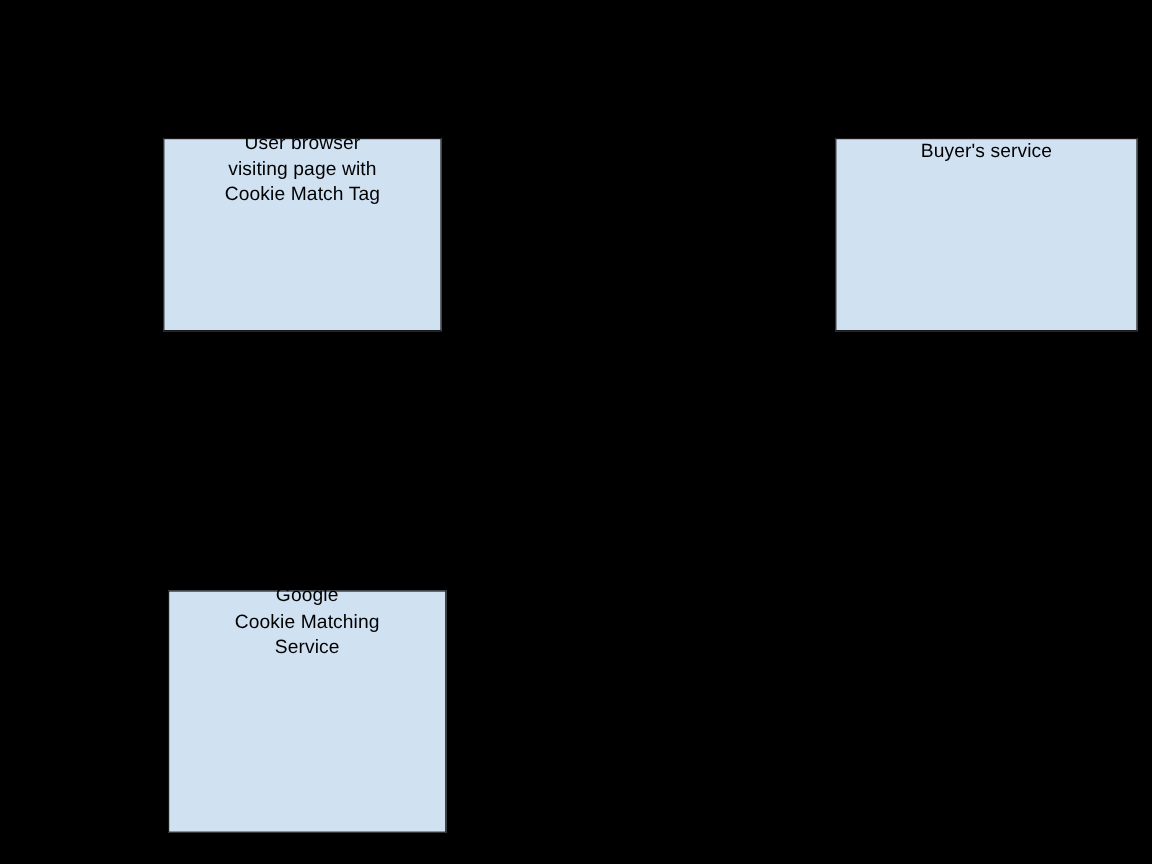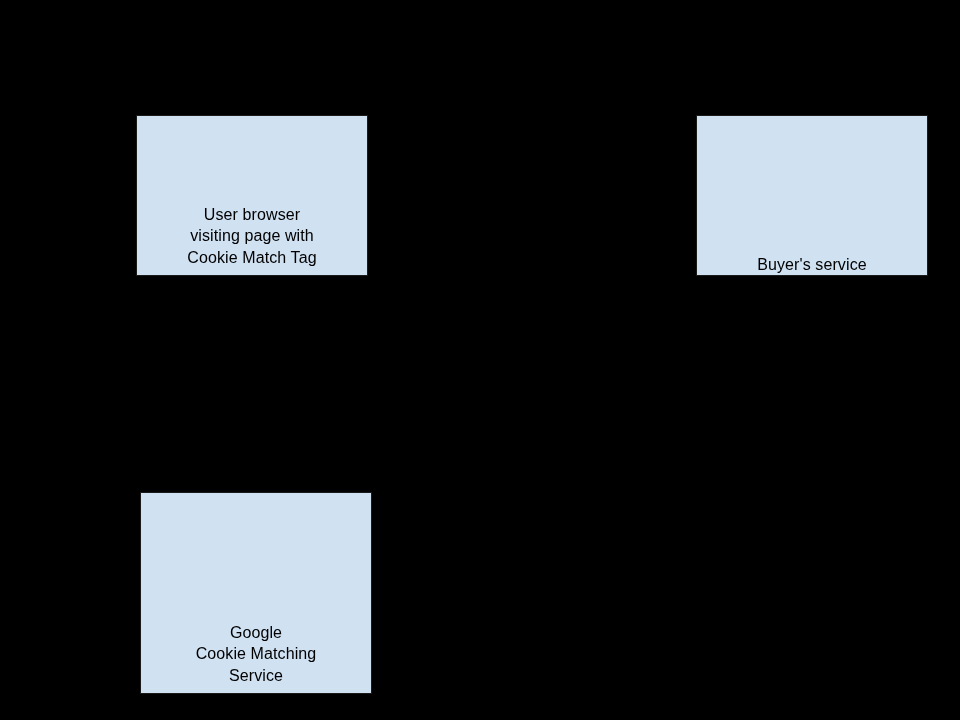--- a/index.html
+++ b/index.html
@@ -19,21 +19,21 @@
     width: 960px;
     height: 720px;
     background: #000000;
   }
   .node {
     position: absolute;
     box-sizing: border-box;
     background: #d0e1f2;
     border: 1px solid #1a1a1a;
     display: flex;
-    align-items: flex-end;
+    align-items: flex-start;
     justify-content: center;
   }
   .node-label {
     width: 100%;
     text-align: center;
     color: #000000;
     font-family: "Liberation Sans", sans-serif;
     font-size: 16px;
     line-height: 21.5px;
     font-weight: normal;
@@ -51,21 +51,21 @@
 <body style="background: rgb(0, 0, 0);">
 
 <div id="canvas" style="width: 960px; height: 720px; background: rgb(0, 0, 0);">
 
   <div class="node" id="node-user-browser" style="left: 136px; top: 115px; width: 232px; height: 161px; background: rgb(208, 225, 242); border-color: rgb(26, 26, 26);">
     <div class="node-label" style="color: rgb(0, 0, 0);">User browser
 visiting page with
 Cookie Match Tag</div>
   </div>
 
-  <div class="node" id="node-buyers-service" style="left: 696px; top: 115px; width: 232px; height: 161px; background: rgb(208, 225, 242); border-color: rgb(26, 26, 26);">
+  <div class="node" id="node-buyers-service" style="left: 696px; top: 115px; width: 252px; height: 161px; background: rgb(208, 225, 242); border-color: rgb(26, 26, 26);">
     <div class="node-label single-line" style="color: rgb(0, 0, 0);">Buyer's service</div>
   </div>
 
   <div class="node" id="node-google-cookie-matching-service" style="left: 140px; top: 492px; width: 232px; height: 202px; background: rgb(208, 225, 242); border-color: rgb(26, 26, 26);">
     <div class="node-label" style="color: rgb(0, 0, 0);">Google
 Cookie Matching
 Service</div>
   </div>
 
 </div>

